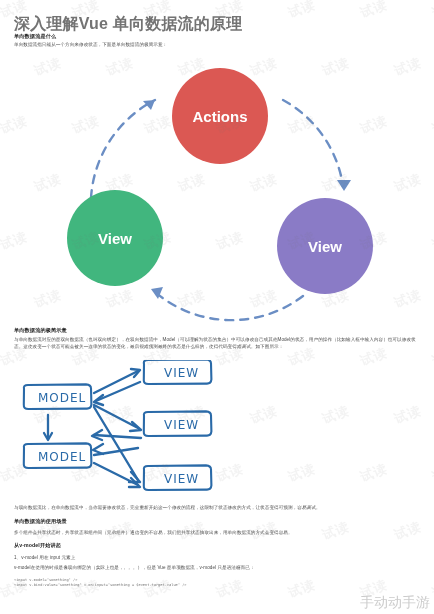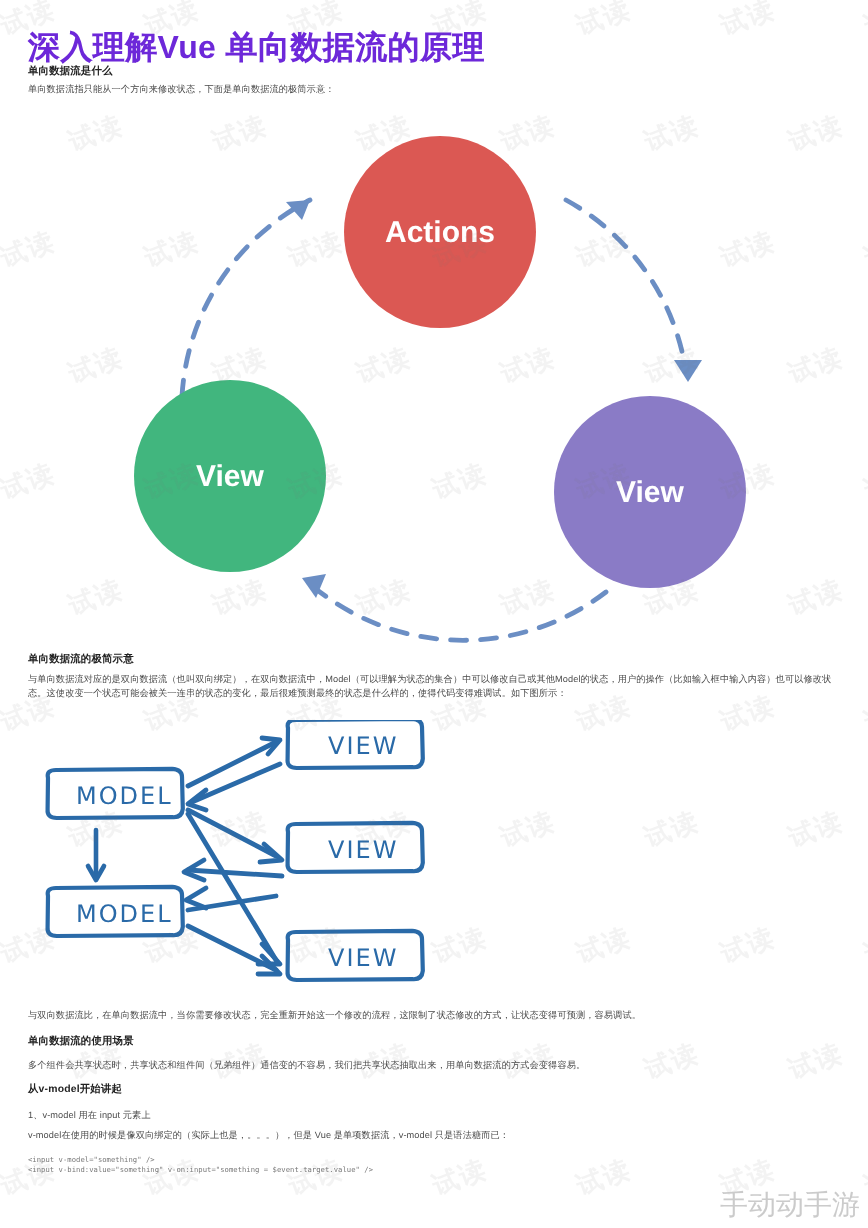--- a/index.html
+++ b/index.html
@@ -24,21 +24,21 @@
     transform:rotate(-20deg);
     white-space:nowrap;
     letter-spacing:1px;
   }
 
   
   #page{position:absolute;inset:0;z-index:2;}
 
   .title{
     position:absolute;left:14px;top:14px;
-    font-size:16px;font-weight:700;color:#6d28d9;
+    font-size:16px;font-weight:700;color:#737373;
     letter-spacing:0.2px;
   }
 
   .h2{
     font-size:5.2px;font-weight:700;color:#222;
     letter-spacing:0.1px;line-height:1.5;
   }
   .body-text{
     font-size:4.6px;color:#4a4a4a;line-height:1.62;
     letter-spacing:0.05px;

